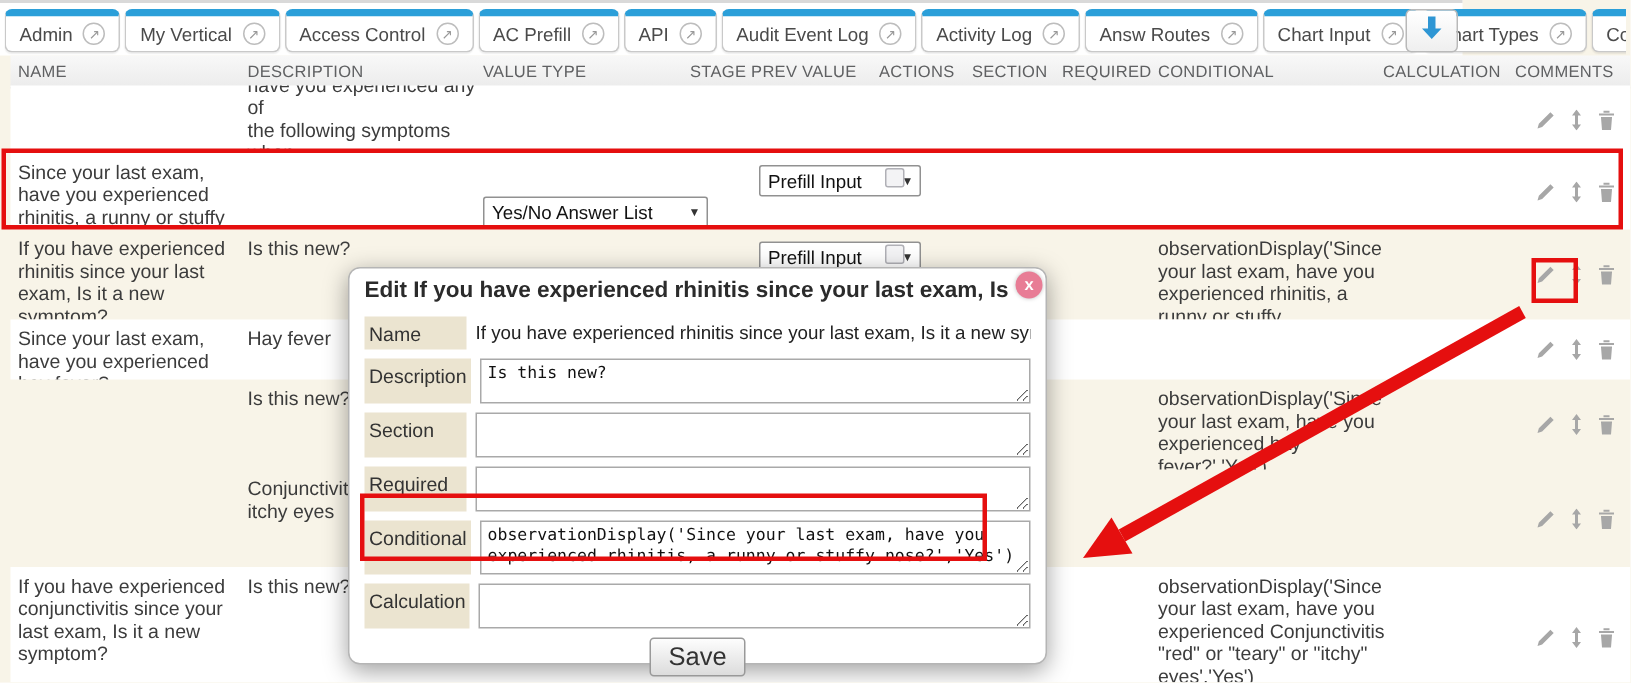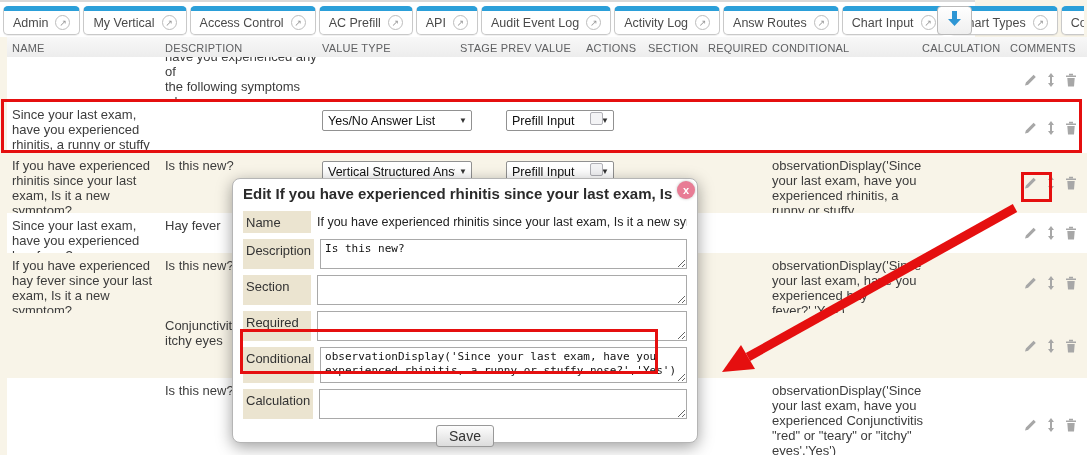--- a/index.html
+++ b/index.html
@@ -41,21 +41,21 @@
   .c-name { left:5px;  width:150px; }
   .c-desc { left:158px; width:152px; white-space:pre-line; }
   .c-cond { left:765px; width:152px; overflow-wrap:break-word; }
   .sel {
     position:absolute; top:8px; height:21px; background:#fff; border:1px solid #919191; border-radius:2px;
     display:flex; align-items:center; justify-content:space-between; padding:0 4px 0 5px;
     font-size:12.5px; color:#111; cursor:pointer;
   }
   .sel > span:first-child { overflow:hidden; white-space:nowrap; }
   .sel-arr { font-size:8px; color:#333; margin-left:4px; flex:0 0 auto; }
-  .sel-input { left:315px; width:150px; }
+  .sel-input { left:315px; width:150px;margin-top:21px; }
   .sel-stage { left:499px; width:108px; }
   .chk {
     position:absolute; left:583px; top:10px; width:13px; height:13px;
     background:#f3f3f5; border:1px solid #b0b0b6; border-radius:2px; cursor:pointer;
   }
   .acts { position:absolute; right:10px; top:50%; transform:translateY(-50%); display:flex; gap:9px; align-items:center; }
   .act { cursor:pointer; display:flex; }
   
   .modal {
     position:absolute; left:232px; top:178px; width:466px; height:265px; z-index:40;
@@ -75,21 +75,21 @@
   .mlabel { flex:0 0 68px; background:#ebe4d0; font-size:13px; color:#333; padding:4px 3px; }
   .mtext { flex:1; font-size:12.5px; color:#222; padding-top:4px; white-space:nowrap; overflow:hidden; }
   .mrow-name { height:22px; margin-bottom:6px; }
   .mta {
     flex:1; border:1px solid #a9a9a9; background:#fff; color:#111; resize:both;
     font-family:"DejaVu Sans Mono", monospace; font-size:11px; line-height:14px; padding:2px 4px;
   }
   .ta-s { height:30px; } .ta-l { height:36px; }
   .msave { text-align:center; margin-top:2px; }
   .msave button {
-    padding:2px 12px; font-size:14px; color:#333; cursor:pointer;
+    padding:2px 12px; font-size:17px; color:#333; cursor:pointer;
     background:linear-gradient(#fdfdfd,#dcdcdc); border:1px solid #999; border-radius:3px;
     font-family:"Liberation Sans", sans-serif;
   }
   
   .anno { position:absolute; border:3px solid #e50f0f; z-index:70; pointer-events:none; }
   .anno-arrow { position:absolute; left:0; top:0; z-index:80; pointer-events:none; }
 </style>
 </head>
 <body>
 
@@ -264,21 +264,20 @@
         </span>
       <span class="act">
           <svg width="12" height="14" viewBox="0 0 12 14">
             <path fill="#a7a7a7" d="M1 2.6h10V4H1zM4 .8h4v1.4H4zM2.3 5h7.4l-.7 8.6H3z"></path>
           </svg>
         </span>
     </div>
   </div>
 
   <div class="row" style="top:253px;height:60px;">
-    <div class="cell c-name">If you have experienced hay fever since your last exam, Is it a new symptom?</div>
     <div class="cell c-desc">Is this new?</div>
     <div class="cell c-cond">observationDisplay('Since your last exam, have you experienced hay fever?','Yes')</div>
     <div class="acts">
       <span class="act">
           <svg width="14" height="14" viewBox="0 0 14 14">
             <path fill="#a7a7a7" d="M2 12.6l.9-3.1 7.7-7.7 2.2 2.2-7.7 7.7-3.1.9z"></path>
           </svg>
         </span>
       <span class="act">
           <svg width="10" height="14" viewBox="0 0 10 14">
@@ -309,20 +308,21 @@
         </span>
       <span class="act">
           <svg width="12" height="14" viewBox="0 0 12 14">
             <path fill="#a7a7a7" d="M1 2.6h10V4H1zM4 .8h4v1.4H4zM2.3 5h7.4l-.7 8.6H3z"></path>
           </svg>
         </span>
     </div>
   </div>
 
   <div class="row white" style="top:378px;height:77px;">
+    <div class="cell c-name">If you have experienced conjunctivitis since your last exam, Is it a new symptom?</div>
     <div class="cell c-desc">Is this new?</div>
     <div class="cell c-cond">observationDisplay('Since your last exam, have you experienced Conjunctivitis "red" or "teary" or "itchy" eyes','Yes')</div>
     <div class="acts" style="top:40px;transform:none;">
       <span class="act">
           <svg width="14" height="14" viewBox="0 0 14 14">
             <path fill="#a7a7a7" d="M2 12.6l.9-3.1 7.7-7.7 2.2 2.2-7.7 7.7-3.1.9z"></path>
           </svg>
         </span>
       <span class="act">
           <svg width="10" height="14" viewBox="0 0 10 14">

